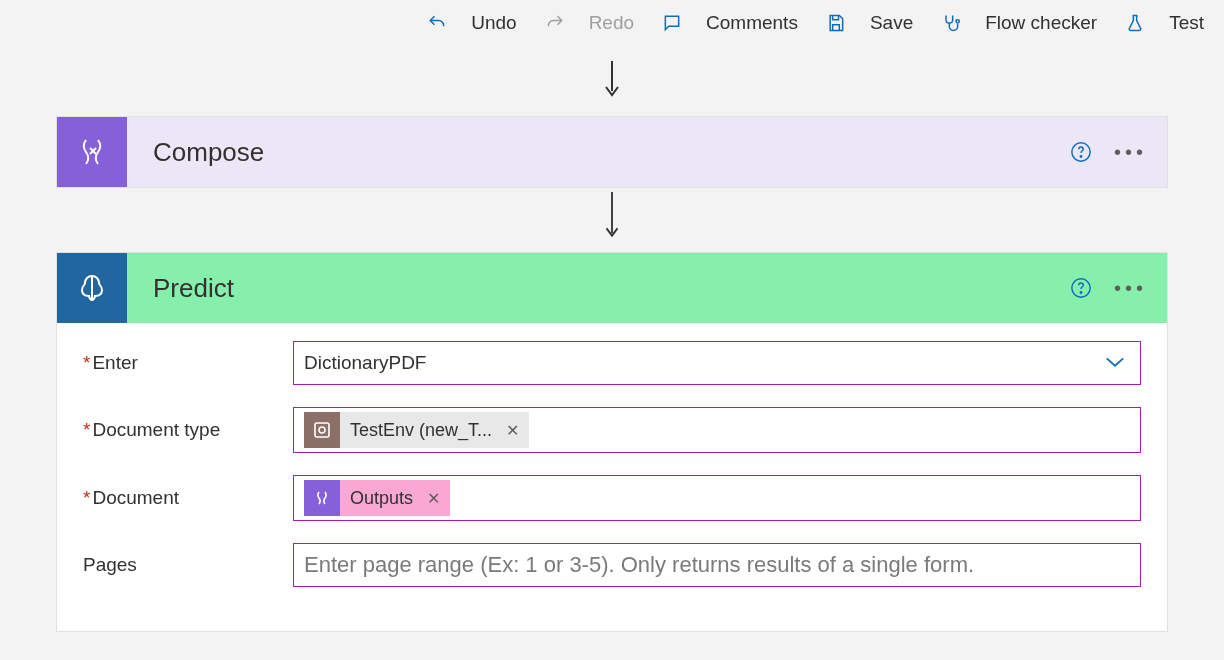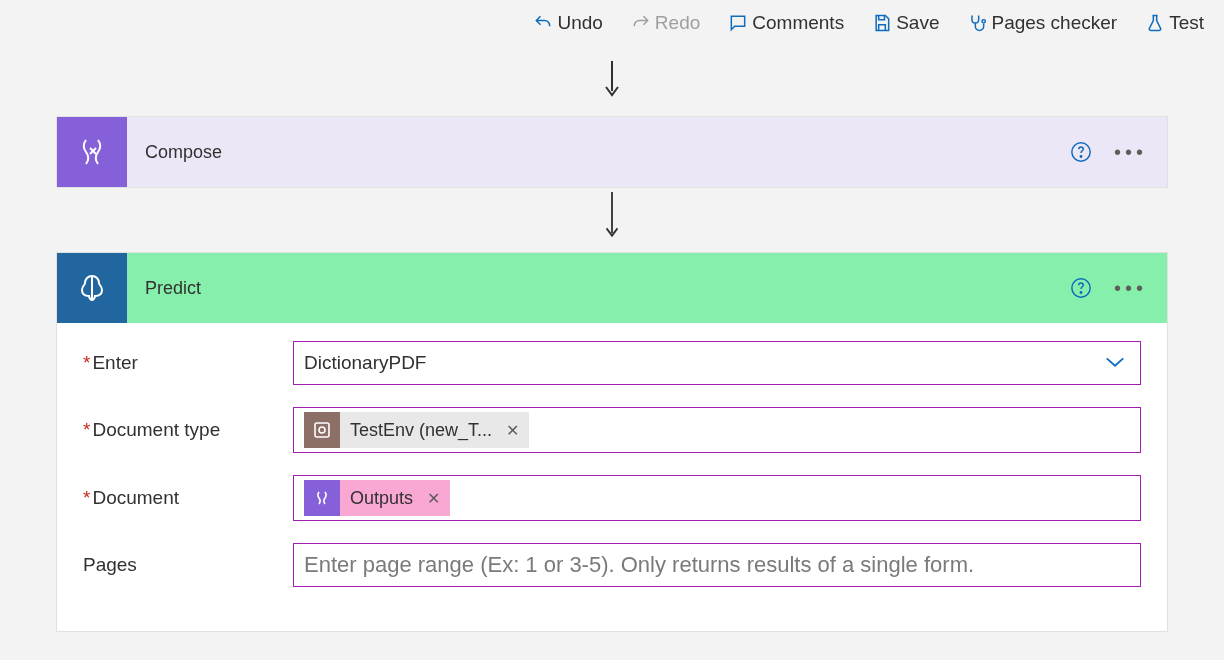--- a/index.html
+++ b/index.html
@@ -17,21 +17,21 @@
     display: flex;
     justify-content: flex-end;
     align-items: center;
     gap: 28px;
     padding: 12px 20px;
     background: #f3f3f3;
   }
   .toolbar-item {
     display: flex;
     align-items: center;
-    gap: 4px;
+    gap: 24px;
     cursor: pointer;
     font-size: 19px;
     color: #323130;
   }
   .toolbar-item.disabled { color: #a19f9d; cursor: default; }
   .toolbar-icon { width: 20px; height: 20px; display: inline-flex; align-items: center; justify-content: center; }
   .toolbar-icon svg { width: 20px; height: 20px; }
 
   
   .canvas {
@@ -62,22 +62,22 @@
     width: 70px;
     height: 70px;
     display: flex;
     align-items: center;
     justify-content: center;
     flex: 0 0 70px;
   }
   .card-icon svg { width: 36px; height: 36px; }
   .card-title {
     flex: 1;
-    font-size: 18px;
-    padding-left: 18px;
+    font-size: 26px;
+    padding-left: 26px;
     color: #323130;
   }
   .card-actions { display: flex; align-items: center; gap: 22px; }
   .help-btn { cursor: pointer; display: inline-flex; }
   .help-btn svg { width: 22px; height: 22px; }
   .more-btn { cursor: pointer; font-size: 20px; letter-spacing: 4px; color: #605e5c; }
 
   
   .compose-header { background: #ece7f7; }
   .compose-icon { background: #8660d9; }
@@ -199,21 +199,21 @@
     <span>Save</span>
   </div>
   <div class="toolbar-item">
     <span class="toolbar-icon">
       <svg viewBox="0 0 24 24" fill="none" stroke="#0f6cbd" stroke-width="1.8">
           <path d="M6 3v5a4 4 0 008 0V3"></path>
           <path d="M10 12v4a5 5 0 0010 0v-3"></path>
           <circle cx="20" cy="10" r="2"></circle>
         </svg>
     </span>
-    <span>Pages checker</span>
+    <span>Flow checker</span>
   </div>
   <div class="toolbar-item">
     <span class="toolbar-icon">
       <svg viewBox="0 0 24 24" fill="none" stroke="#0f6cbd" stroke-width="1.8">
           <path d="M9 3h6"></path>
           <path d="M10 3v6l-5 10a2 2 0 002 2h10a2 2 0 002-2l-5-10V3"></path>
         </svg>
     </span>
     <span>Test</span>
   </div>

